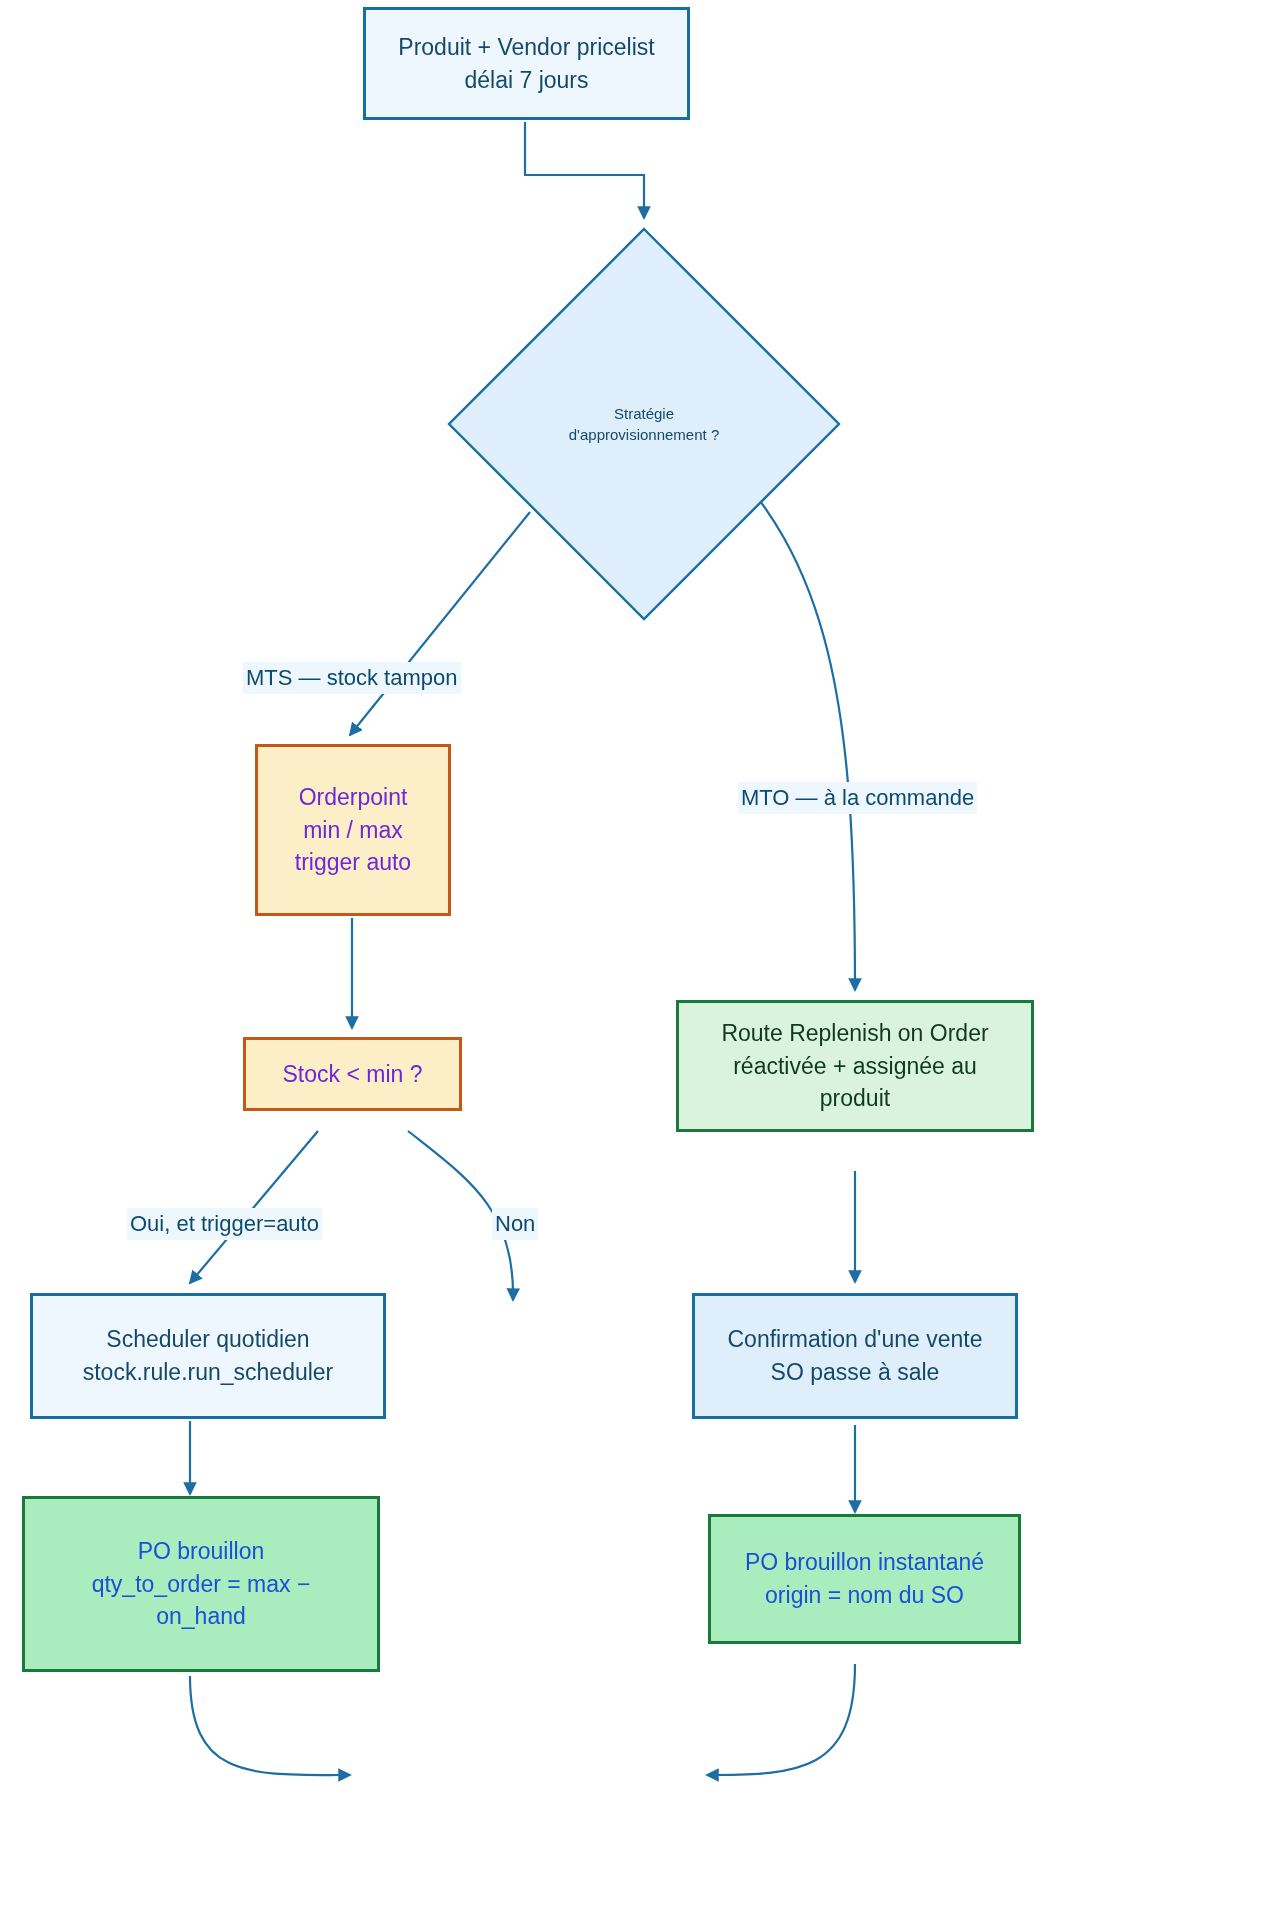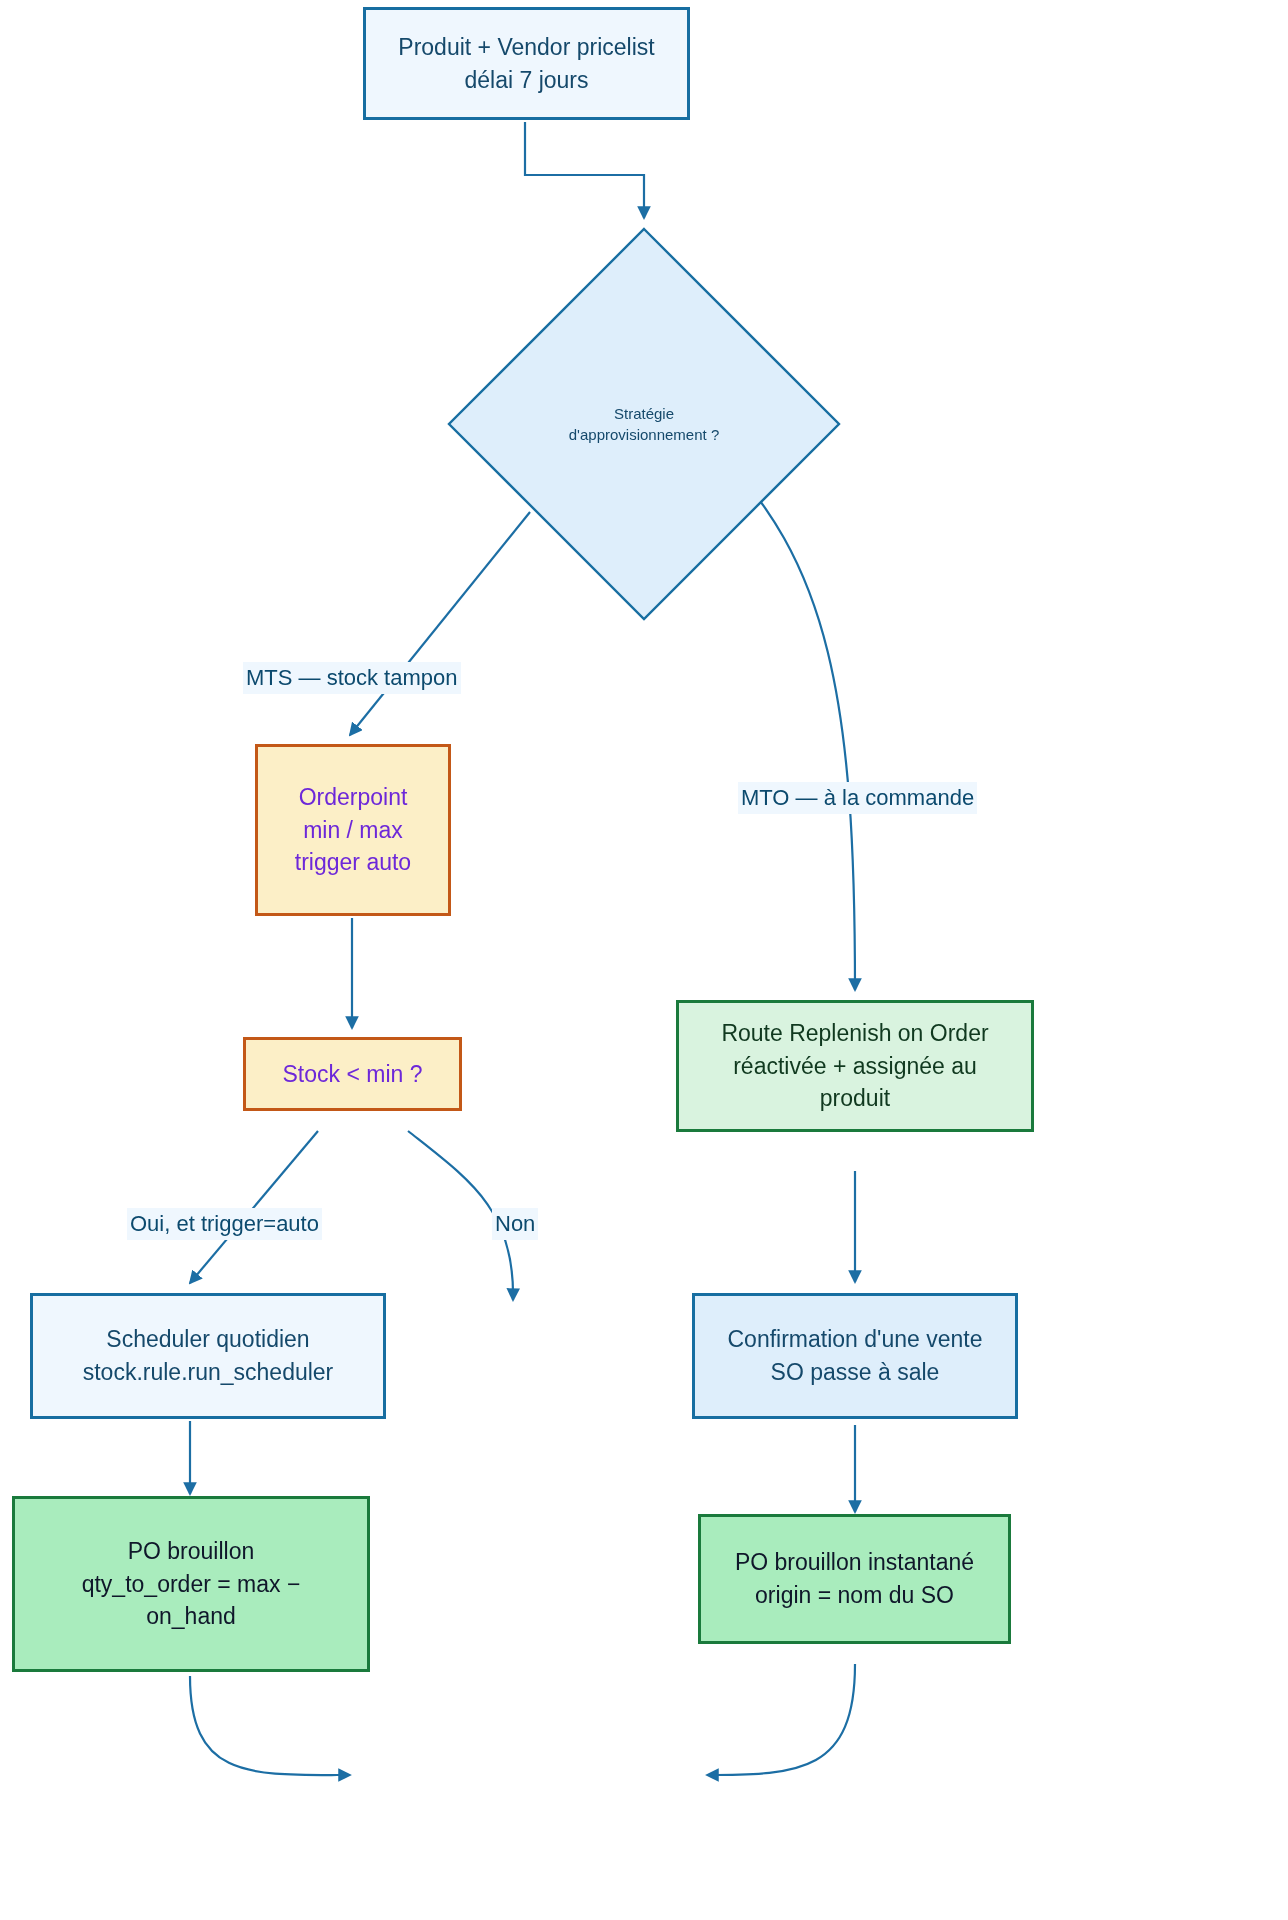--- a/index.html
+++ b/index.html
@@ -49,21 +49,22 @@
     color: #15496b;
   }
   .node.orange {
     background: #fcefc7;
     border: 3px solid #c35817;
     color: #6d28d9;
   }
   .node.green {
     background: #a9ecbd;
     border: 3px solid #1a7a3c;
-    color: #0f172a;
+    color: #1d4ed8;
+    margin-left: 10px;
   }
   .node.green-light {
     background: #d9f3df;
     border: 3px solid #1a7a3c;
     color: #10391f;
   }
   .diamond-wrap {
     position: absolute;
   }
   .diamond-label {

